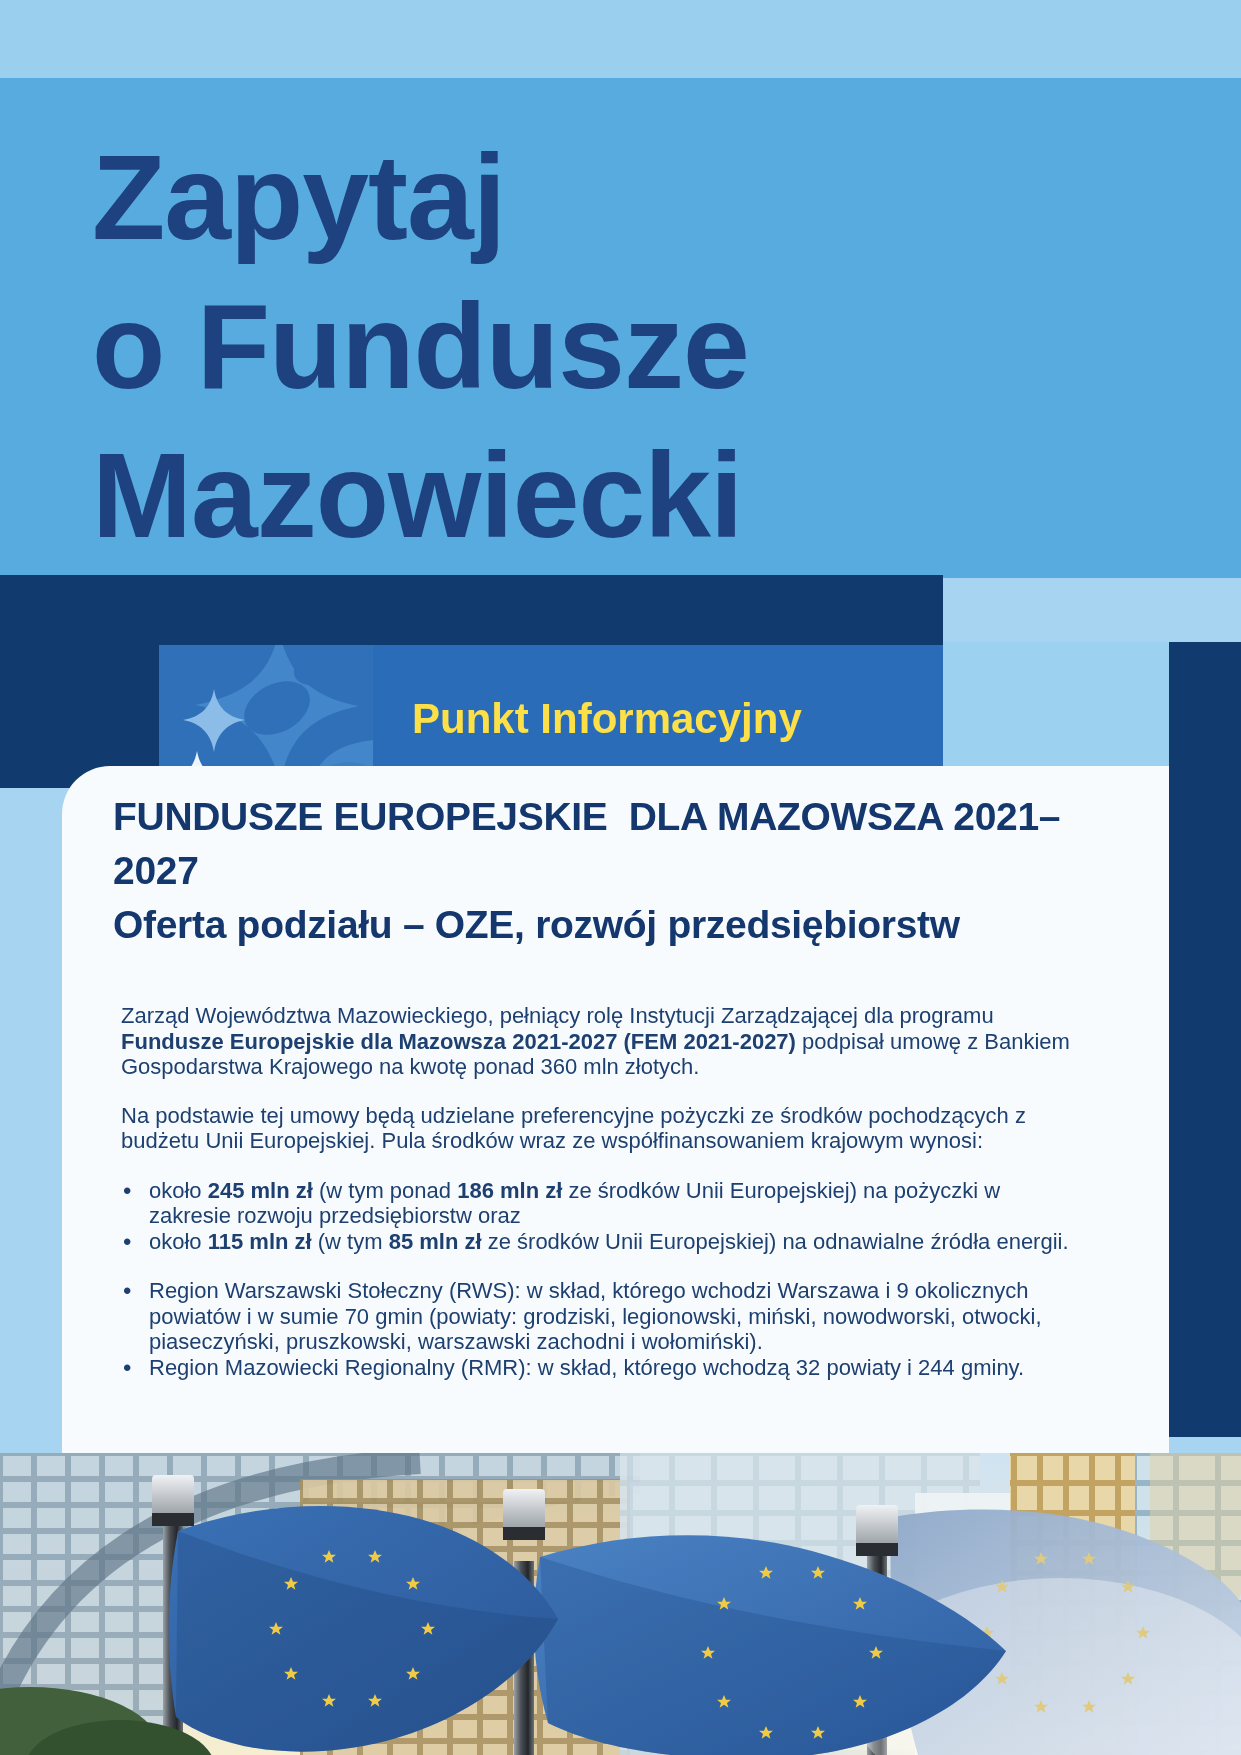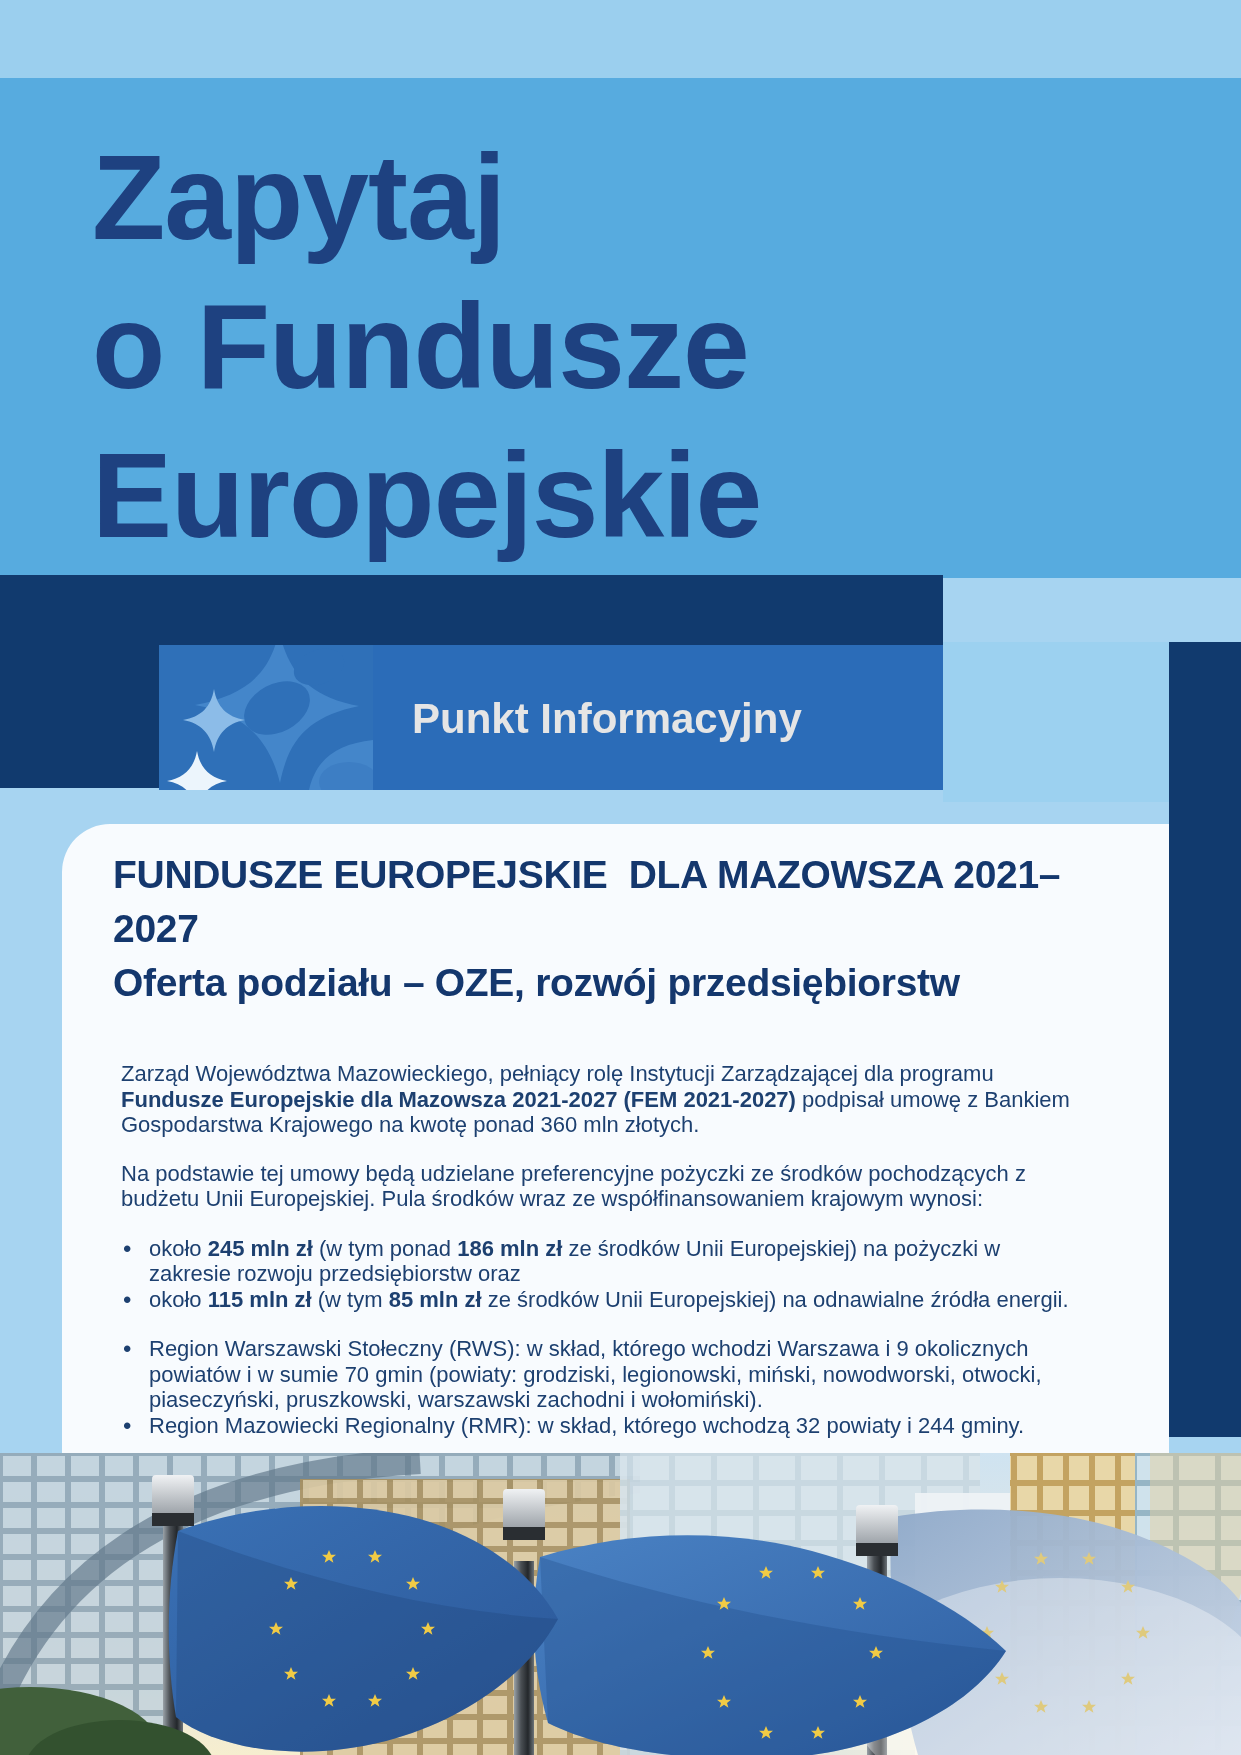--- a/index.html
+++ b/index.html
@@ -16,24 +16,24 @@
     font-size:120px;line-height:149px;font-weight:700;
     color:#1e4180;letter-spacing:-1px;white-space:pre-wrap;
   }
   .navy-band{left:0;top:575px;width:943px;height:213px;background:#113a6e;}
   .right-panel{left:943px;top:642px;width:226px;height:160px;background:#9cd1f0;}
   .navy-stripe{left:1169px;top:642px;width:72px;height:795px;background:#113a6e;}
   .logo-banner{left:159px;top:645px;width:784px;height:145px;background:#2b6cb8;}
   .logo-art{position:absolute;left:0;top:0;width:214px;height:145px;display:block;}
   .banner-text{
     position:absolute;left:253px;top:50%;transform:translateY(-50%);
-    color:#e5e5e5;font-weight:700;font-size:42px;line-height:49px;white-space:pre-wrap;
+    color:#fde047;font-weight:700;font-size:42px;line-height:49px;white-space:pre-wrap;
   }
   .card{
-    left:62px;top:824px;width:1107px;height:734px;background:#f8fbfe;
+    left:62px;top:766px;width:1107px;height:734px;background:#f8fbfe;
     border-radius:48px 0 0 48px;box-sizing:border-box;
     padding:24px 54px 20px 51px;color:#1d4070;
   }
   .card-heading{
     font-size:39px;line-height:54px;font-weight:700;color:#14376d;
     margin:0;white-space:pre-wrap;letter-spacing:-0.3px;
   }
   .body-copy{width:970px;font-size:22px;line-height:25.5px;}
   .body-copy .p{margin:8px;white-space:pre-wrap;}
   .p1{margin-top:51px !important;}
@@ -47,21 +47,21 @@
   b{font-weight:700;}
   .photo{left:0;top:1453px;width:1241px;height:302px;}
   .photo svg{display:block;width:1241px;height:302px;}
 </style>
 </head>
 <body>
 
 <div class="abs top-strip"></div>
 
 <div class="abs hero">
-  <div class="hero-title"><span>Zapytaj</span><br><span>o Fundusze</span><br><span>Europejskie</span></div>
+  <div class="hero-title"><span>Zapytaj</span><br><span>o Fundusze</span><br><span>Mazowiecki</span></div>
 </div>
 
 <div class="abs navy-band"></div>
 <div class="abs right-panel"></div>
 <div class="abs navy-stripe"></div>
 
 <div class="abs logo-banner">
   <svg class="logo-art" viewBox="0 0 214 145">
     <rect width="214" height="145" fill="#2f70b8"></rect>
     <path d="M120,-14 C130,30 152,52 200,61 C152,71 130,92 121,138 C110,93 84,68 36,60 C86,50 111,30 120,-14 Z" fill="#4486ca"></path>

